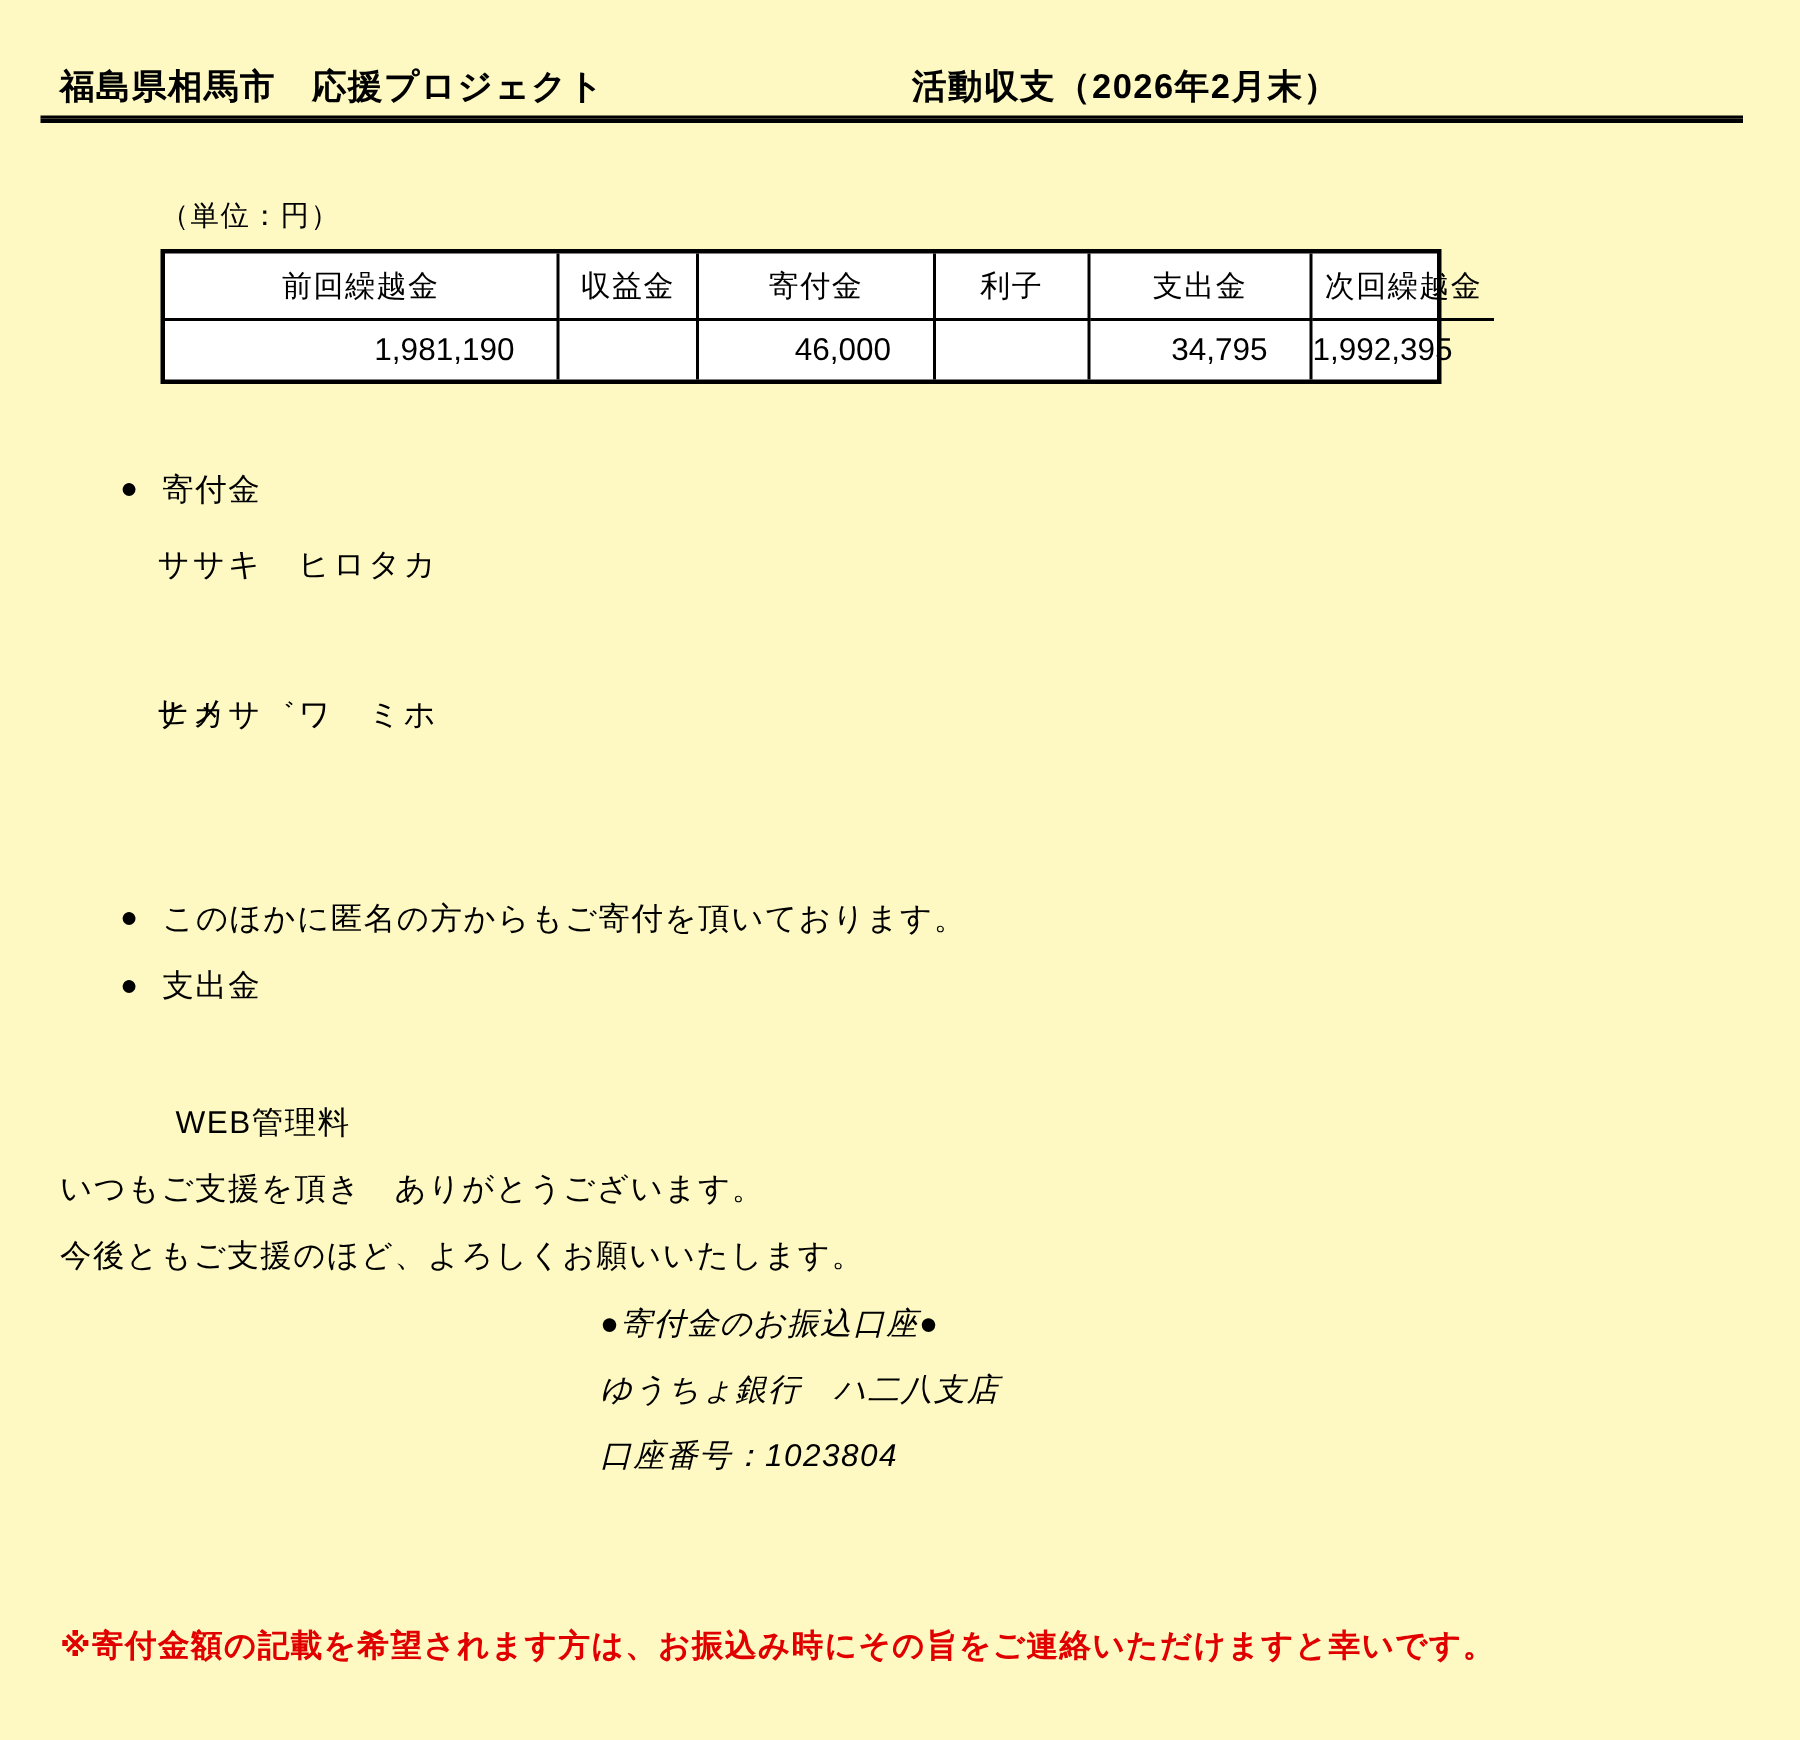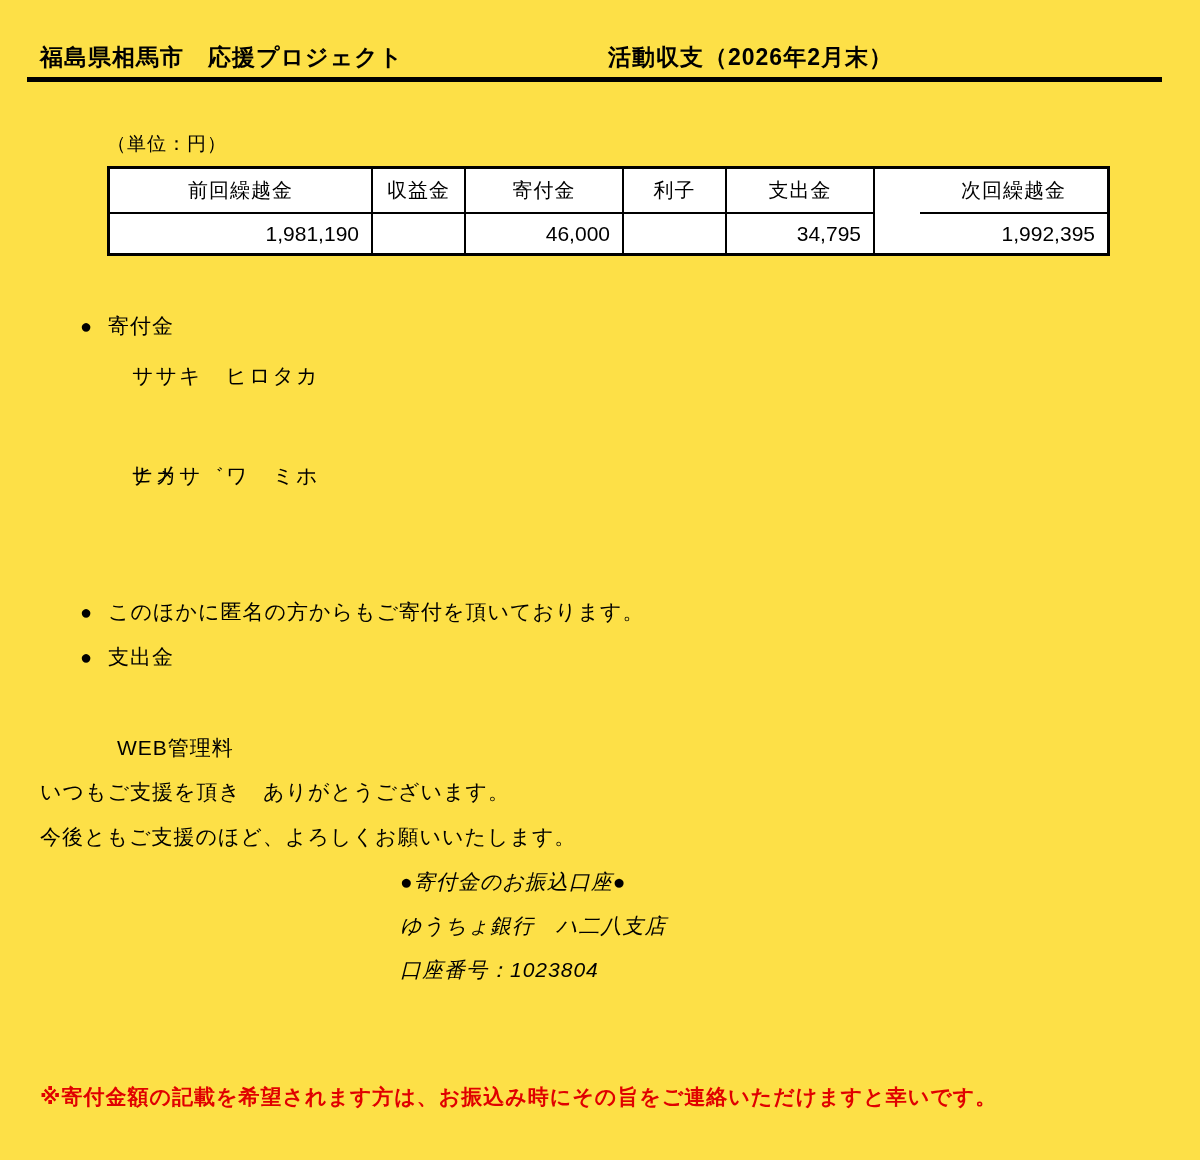--- a/index.html
+++ b/index.html
@@ -6,21 +6,21 @@
   html, body { background: #ffffff; }
   body {
     font-family: "Liberation Sans", "DejaVu Sans", sans-serif;
     color: #000000;
     width: 1200px;
   }
   .page {
     position: relative;
     width: 1200px;
     height: 1160px;
-    background: #fde047;
+    background: #fef9c3;
     overflow: hidden;
   }
 
   
   .doc-title-left {
     position: absolute; left: 40px; top: 42px;
     font-size: 23px; font-weight: bold; letter-spacing: 1px; white-space: pre;
   }
   .doc-title-right {
     position: absolute; left: 608px; top: 42px;
@@ -34,50 +34,50 @@
   }
 
   
   .unit-label {
     position: absolute; left: 107px; top: 131px; width: 950px;
     font-size: 19px; letter-spacing: 1px;
   }
 
   
   .summary-table {
-    position: absolute; left: 107px; top: 166px; width: 1003px;
+    position: absolute; left: 107px; top: 166px; width: 854px;
     border: 3px solid #000;
     display: grid;
     grid-template-columns: 263px 93px 158px 103px 148px 1fr;
     background: #fff;
   }
   .hc {
     height: 45px;
     border-right: 2px solid #000;
     border-bottom: 2px solid #000;
     display: flex; align-items: center; justify-content: center;
     font-size: 20px; letter-spacing: 1px;
   }
   .vc {
     height: 39px;
     border-right: 2px solid #000;
     display: flex; align-items: center; justify-content: flex-end;
-    padding-right: 12px;
+    padding-right: 28px;
     font-size: 21px;
   }
-  .hc.last, .vc.last { border-right: none; margin-left: 45px; }
+  .hc.last, .vc.last { border-right: none; }
 
   
   .bullet-line { position: absolute; display: flex; align-items: center; }
   .bullet-glyph { font-size: 20px; line-height: 1; margin-right: 16px; }
   .bullet-text { font-size: 21px; letter-spacing: 1px; white-space: pre; }
 
   .donors-heading { left: 80px; top: 312px; }
   .donor-item {
-    position: absolute; left: 132px;
+    position: absolute; left: 105px;
     font-size: 21px; letter-spacing: 2px; white-space: pre;
   }
   .donor-0 { top: 362px; }
   .donor-1 { top: 412px; margin-top: 48px; }
   .donor-2 { top: 462px; }
 
   .anonymous-note { left: 80px; top: 598px; }
   .expenses-heading { left: 80px; top: 643px; }
   .expense-item {
     position: absolute; left: 117px; top: 688px;

